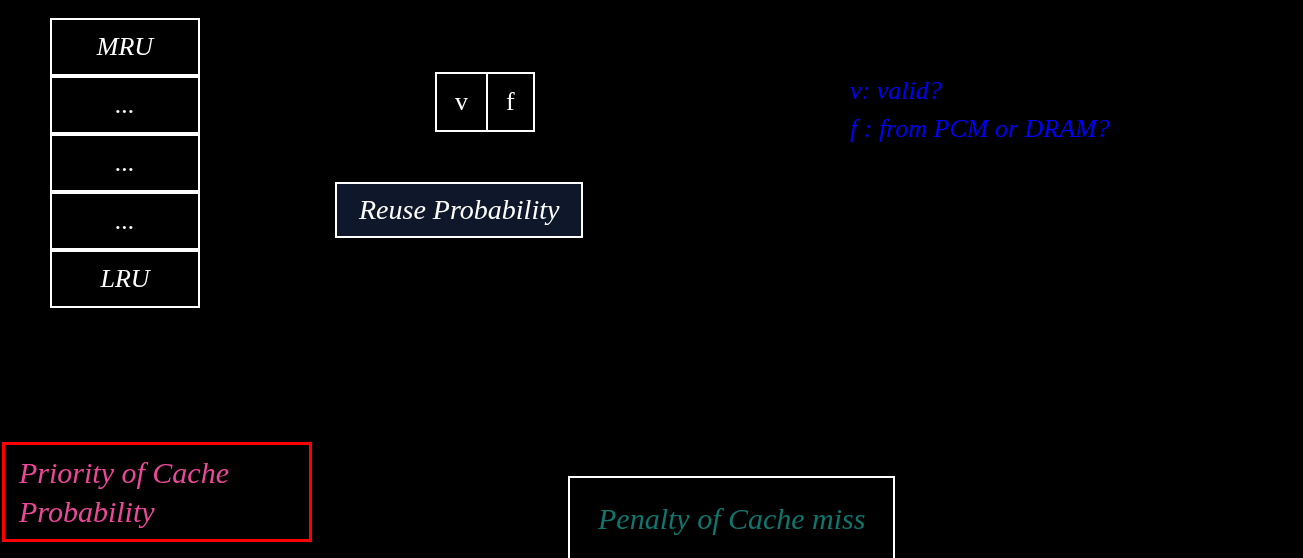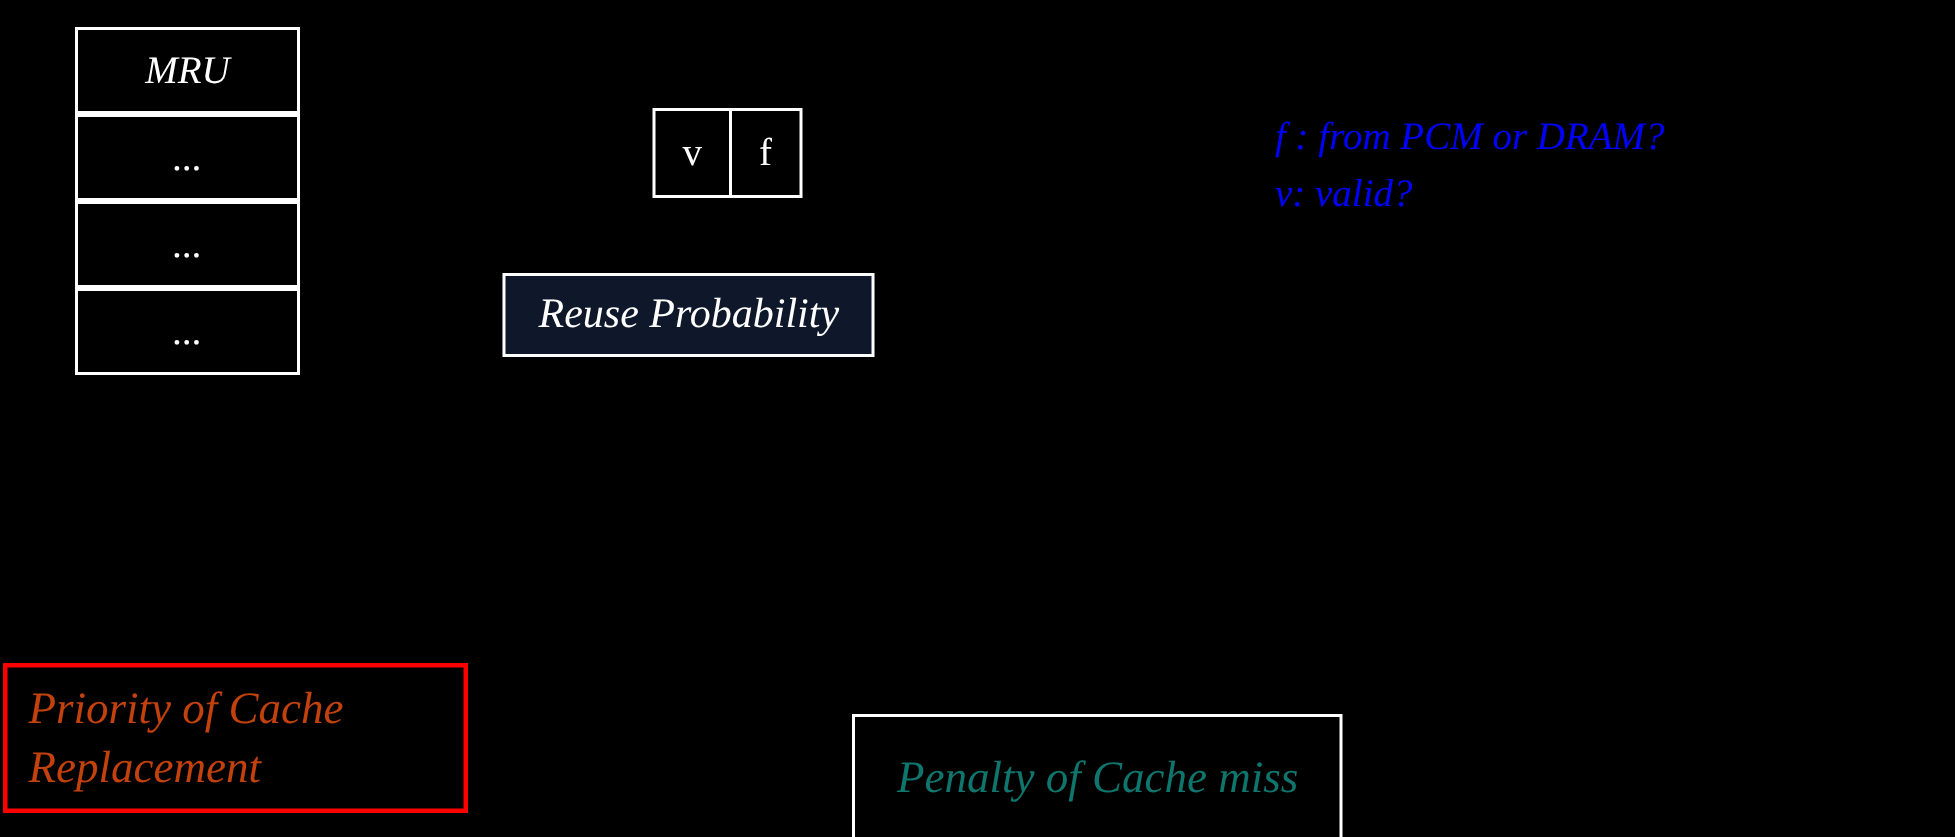--- a/index.html
+++ b/index.html
@@ -83,21 +83,21 @@
       background: #0f172a;
     }
 
     
     .priority-box {
       position: absolute;
       left: 2px;
       top: 442px;
       border: 3px solid red;
       padding: 8px 14px;
-      color: #c2410c;
+      color: #ec4899;
       font-size: 30px;
       font-style: italic;
       background: #000;
       width: 310px;
       line-height: 1.3;
     }
 
     
     .penalty-box {
       position: absolute;
@@ -113,32 +113,33 @@
     }
   </style>
 </head>
 <body>
 
 <div class="cache-stack">
   <div class="cache-cell">MRU</div>
   <div class="cache-cell">...</div>
   <div class="cache-cell">...</div>
   <div class="cache-cell">...</div>
+  <div class="cache-cell">LRU</div>
 </div>
 
 <div class="cache-fields">
   <div class="cache-field">v</div>
   <div class="cache-field">f</div>
 </div>
 
 <div class="field-labels">
+  <div>v: valid?</div>
   <div>f : from PCM or DRAM?</div>
-  <div>v: valid?</div>
 </div>
 
 <div class="reuse-prob-box">Reuse Probability</div>
 
 <div class="priority-box">
   <span>Priority of Cache</span><br>
-  <span>Replacement</span>
+  <span>Probability</span>
 </div>
 
 <div class="penalty-box">Penalty of Cache miss</div>
 
 </body></html>

